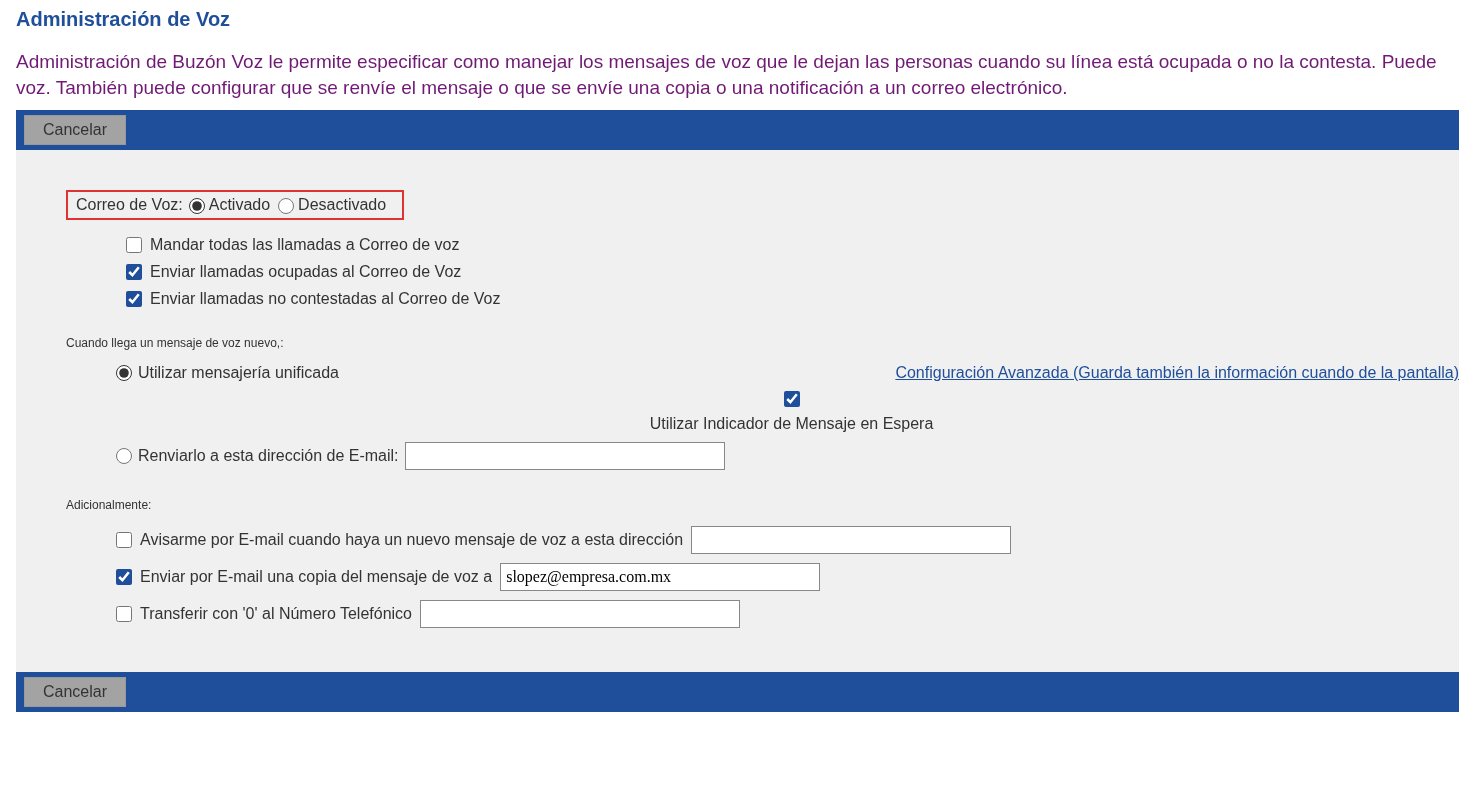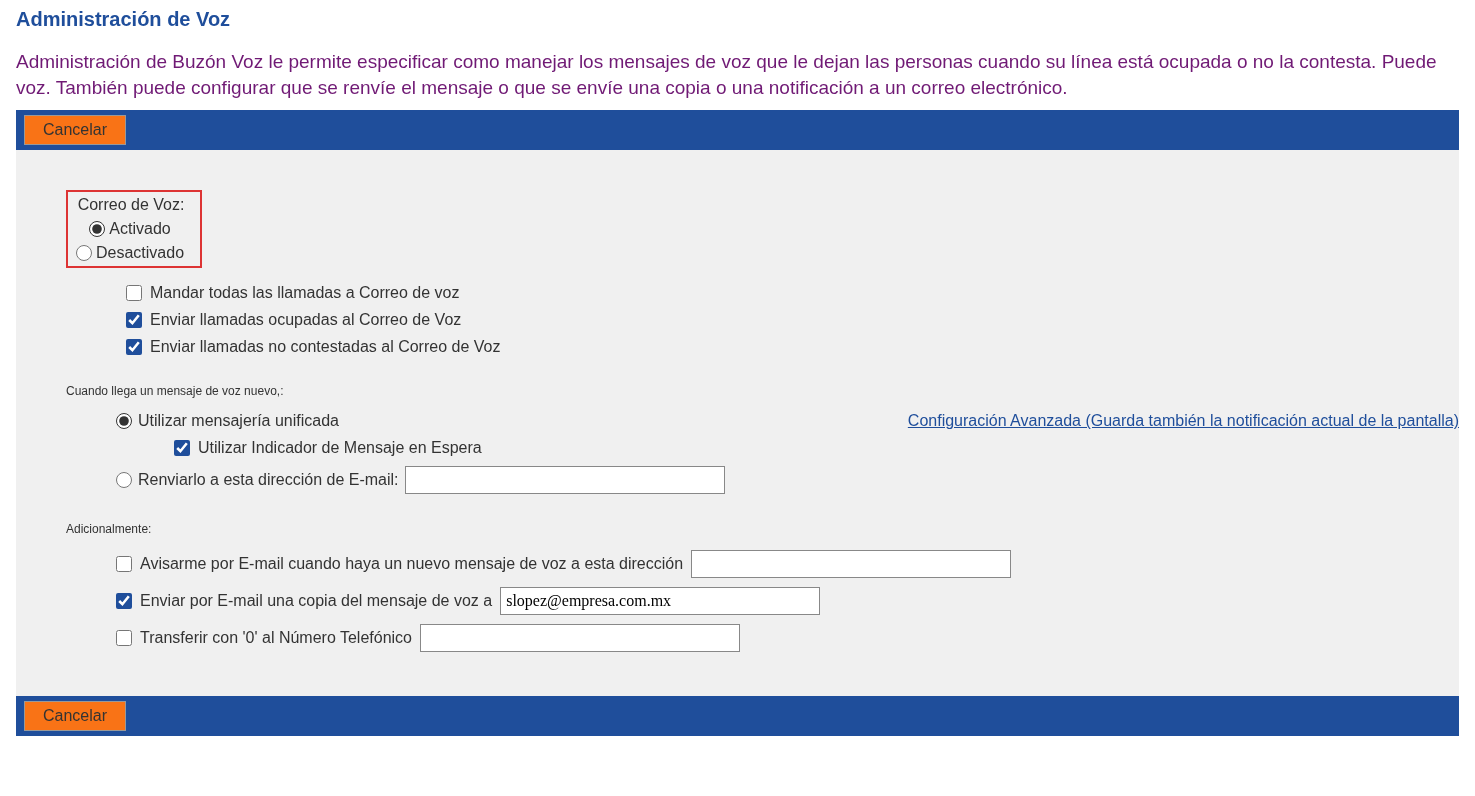--- a/index.html
+++ b/index.html
@@ -25,62 +25,61 @@
       color: #701a75;
       margin-bottom: 10px;
       line-height: 1.35;
     }
     .button-bar {
       background: #1F4E9B;
       padding: 5px 8px;
       margin-bottom: 0;
     }
     .btn {
-      background: #f97316;
+      background: #a3a3a3;
       border: 1px solid #999;
       padding: 5px 18px;
       font-size: 16px;
       font-family: inherit;
       cursor: pointer;
       color: #333;
     }
     .form-panel {
       background: #F0F0F0;
       padding: 40px 50px 35px 50px;
     }
     .highlight-box {
       border: 2px solid #D33;
       display: inline-block;
       padding: 4px 8px;
       margin-bottom: 16px;
     }
     .inline-group {
       display: flex;
       align-items: center;
-      gap: 6px;
-      flex-direction: column;
     }
     .label-text {
       font-size: 16px;
       margin-right: 6px;
     }
     .radio-item {
       display: inline-flex;
-      align-items: center;
+      align-items: flex-end;
       gap: 4px;
       margin-right: 8px;
     }
     .indent-1 {
       margin-left: 60px;
     }
     .indent-2 {
       margin-left: 50px;
     }
     .indent-3 {
       margin-left: 108px;
+      flex-direction: column;
     }
     .check-row {
       margin-bottom: 9px;
       display: flex;
       align-items: center;
       gap: 8px;
     }
     .section-label {
       margin-top: 28px;
       margin-bottom: 14px;
@@ -161,21 +160,21 @@
     <span>Enviar llamadas no contestadas al Correo de Voz</span>
   </div>
 
   <div class="section-label">Cuando llega un mensaje de voz nuevo,:</div>
 
   <div class="radio-row flex-between">
     <div style="display:flex;align-items:center;gap:6px;">
       <input type="radio" name="newmsg" checked="" style="">
       <span>Utilizar mensajería unificada</span>
     </div>
-    <a href="#" class="adv-link">Configuración Avanzada (Guarda también la notificación actual de la pantalla)</a>
+    <a href="#" class="adv-link">Configuración Avanzada (Guarda también la información cuando de la pantalla)</a>
   </div>
 
   <div class="indent-3 check-row">
     <input type="checkbox" checked="" style="">
     <span>Utilizar Indicador de Mensaje en Espera</span>
   </div>
 
   <div class="radio-row">
     <input type="radio" name="newmsg" style="">
     <span>Renviarlo a esta dirección de E-mail:</span>

